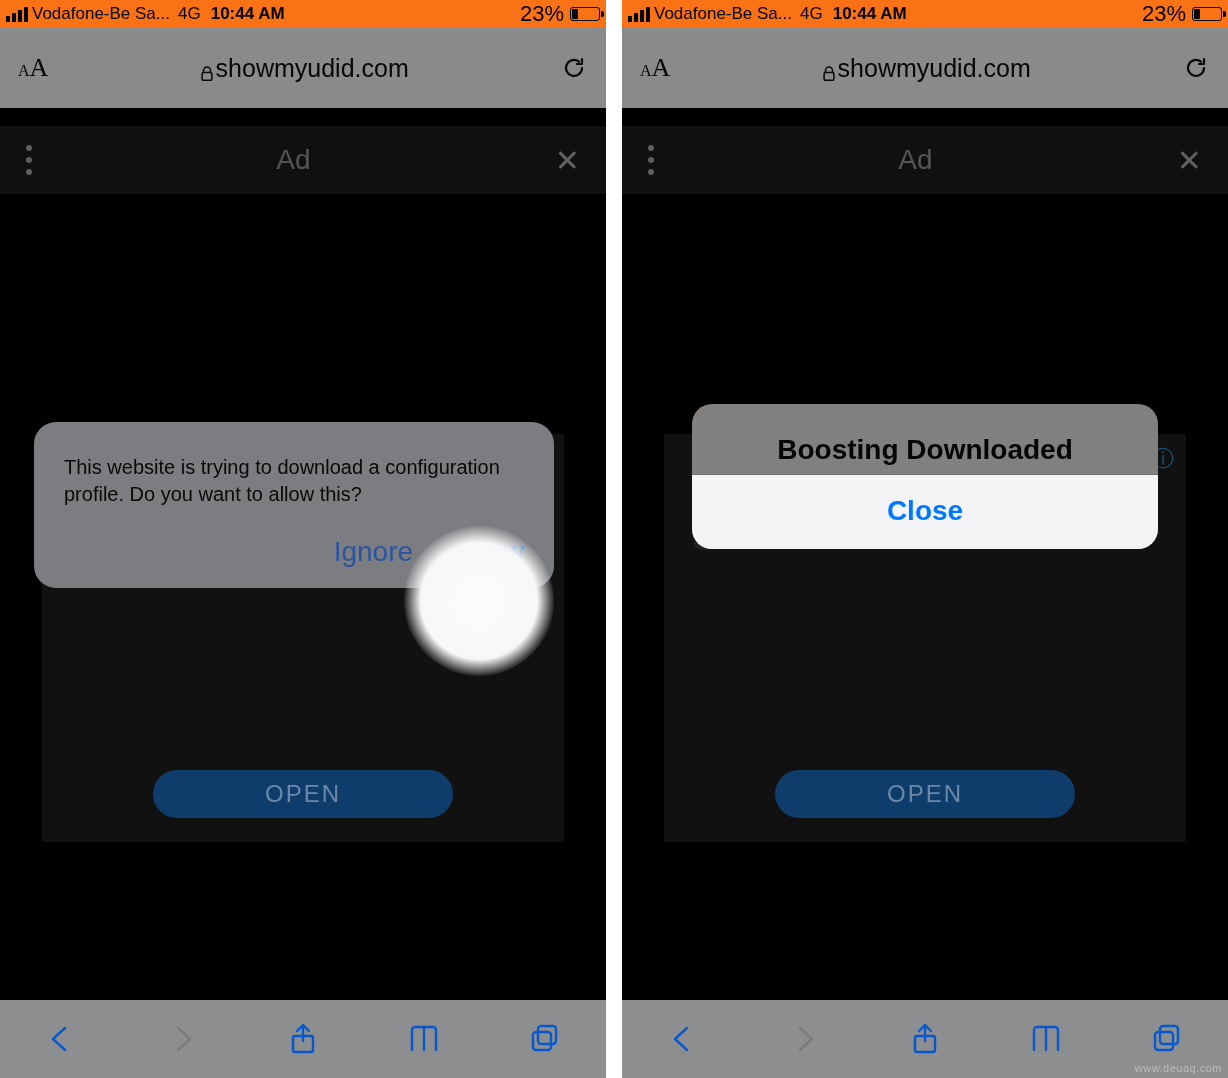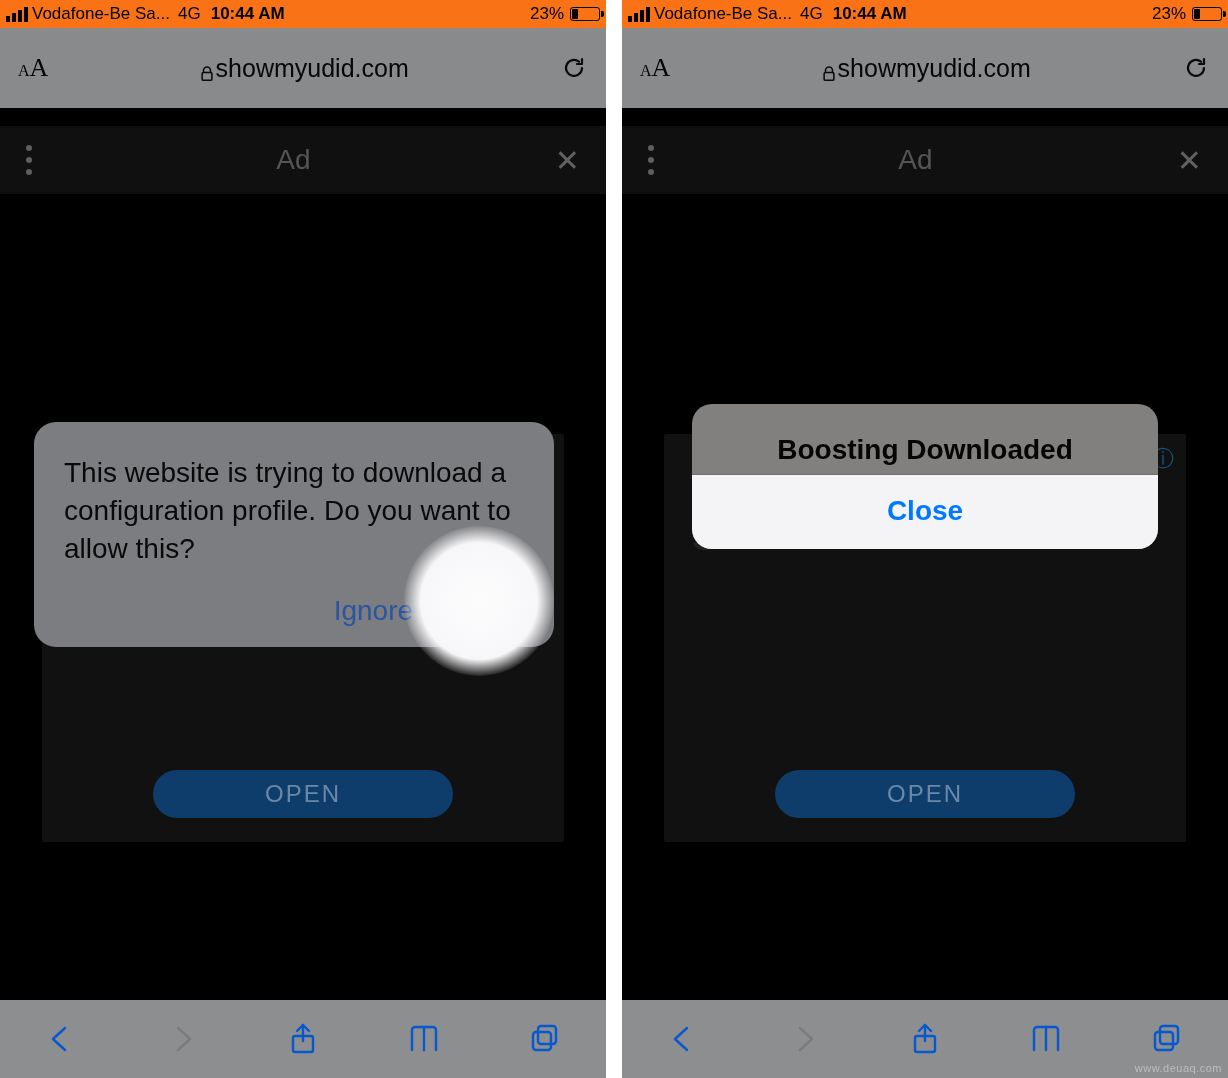--- a/index.html
+++ b/index.html
@@ -10,21 +10,21 @@
 
   
   .status { position: relative; height: 28px; background: #f97316; color: #000; display: flex; align-items: center; font-size: 17px; padding: 0 6px; }
   .sig { display: flex; align-items: flex-end; gap: 2px; margin-right: 4px; }
   .sig span { width: 4px; background: #000; display: inline-block; }
   .sig span:nth-child(1){height:6px}.sig span:nth-child(2){height:9px}.sig span:nth-child(3){height:12px}.sig span:nth-child(4){height:15px}
   .carrier { font-size: 17px; margin-right: 8px; white-space: nowrap; }
   .net { font-size: 17px; margin-right: 10px; }
   .time { font-weight: 600; font-size: 17px; }
   .spacer { flex: 1; }
-  .batpct { font-size: 17px; margin-right: 6px; }
+  .batpct { font-size: 22px; margin-right: 6px; }
   .bat { width: 30px; height: 14px; border: 1.5px solid #000; border-radius: 3px; position: relative; }
   .bat::after { content: ""; position: absolute; right: -5px; top: 3px; width: 3px; height: 6px; background: #000; border-radius: 0 2px 2px 0; }
   .bat .fill { position: absolute; left: 1px; top: 1px; bottom: 1px; width: 23%; background: #000; border-radius: 1px; }
 
   
   .urlrow { height: 80px; background: #898a8c; display: flex; align-items: center; padding: 0 18px; }
   .aa { font-family: Georgia, serif; color: #050505; }
   .aa .sm { font-size: 16px; }
   .aa .lg { font-size: 26px; }
   .urlcenter { flex: 1; display: flex; align-items: flex-end; justify-content: center; gap: 2px; }
@@ -41,21 +41,21 @@
   .adlabel { flex: 1; text-align: center; font-size: 28px; color: #555; }
   .adclose { font-size: 30px; color: #616161; }
   .adbox { position: absolute; top: 326px; left: 42px; right: 42px; height: 408px; background: #111; border-radius: 2px; }
   .adinfo { position: absolute; top: 10px; right: 12px; color: #18527a; font-size: 22px; }
   .adhead { position: absolute; top: 82px; left: 32px; font-size: 40px; font-weight: 700; color: #1d1d1d; letter-spacing: 0.5px; }
   .openbtn { position: absolute; bottom: 24px; left: 50%; transform: translateX(-50%); width: 300px; height: 48px; border-radius: 30px; background: #0f3d6b; color: #6b88a8; font-size: 24px; letter-spacing: 2px; display: flex; align-items: center; justify-content: center; }
   .phone-b .adhead { left: 28px; font-size: 38px; color: #222; }
 
   
   .alert1 { position: absolute; top: 422px; left: 34px; width: 520px; background: #7c7d80; border-radius: 22px; color: #090909; padding: 32px 30px 20px 30px; }
-  .alert1 .msg { font-size: 28px; line-height: 1.35; }
+  .alert1 .msg { font-size: 20px; line-height: 1.35; }
   .alert1 .row { display: flex; justify-content: flex-end; gap: 44px; margin-top: 28px; font-size: 28px; }
   .alert1 .ign { color: #2a55a0; }
   .alert1 .alw { color: #0a66d6; font-weight: 500; }
   .spot { position: absolute; top: 526px; left: 404px; width: 150px; height: 150px; border-radius: 50%; background: radial-gradient(circle at 50% 50%, #fdfdfe 0%, #f7f7f9 55%, rgba(247,247,249,0) 72%); pointer-events: none; }
 
   .alert2 { position: absolute; top: 404px; left: 70px; right: 70px; background: #81807e; border-radius: 20px; overflow: hidden; color: #0d0d0d; text-align: center; }
   .alert2 .ttl { font-size: 28px; font-weight: 700; padding: 30px 20px 8px; color: #050505; }
   .alert2 .body { font-size: 22px; line-height: 1.4; color: #2a2a2a; padding: 0 40px 26px; }
   .alert2 .btn { background: #f4f4f6; color: #0079ff; font-size: 28px; font-weight: 600; padding: 20px 0 22px; border-top: 1px solid #6f6f6f; }
 

